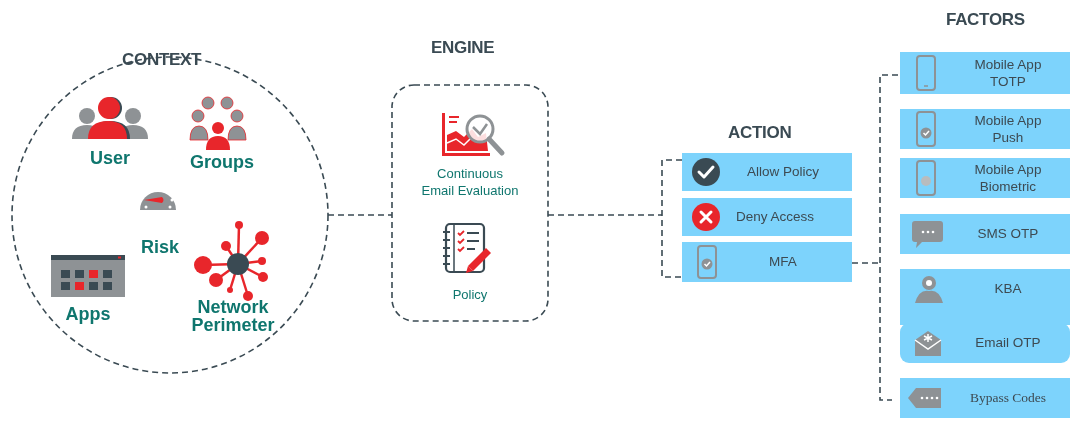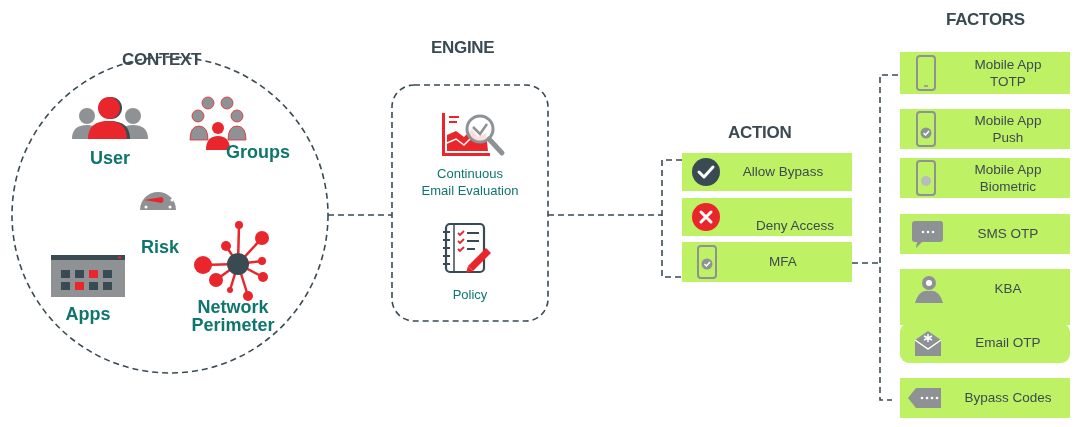--- a/index.html
+++ b/index.html
@@ -1,21 +1,21 @@
 <!DOCTYPE html>
 <html><head>
 <meta charset="utf-8">
 <style>
   html, body { margin:0; padding:0; background:#ffffff; }
   body { width:1081px; height:427px; position:relative; overflow:hidden;
          font-family:"Liberation Sans", "DejaVu Sans", sans-serif; color:#3d4a52; }
   .heading { position:absolute; font-weight:bold; font-size:17px; color:#3a4a53; letter-spacing:-0.3px; }
   .lbl { position:absolute; font-weight:bold; font-size:18px; color:#0f766e; text-align:center; }
   .eng-lbl { position:absolute; font-size:13px; color:#0f766e; text-align:center; line-height:17px; }
-  .box { position:absolute; background:#bef264; display:flex; align-items:center; }
+  .box { position:absolute; background:#7dd3fc; display:flex; align-items:center; }
   .box .txt { position:absolute; font-size:13.5px; color:#3d4a52; text-align:center; line-height:17px; }
   svg { position:absolute; overflow:visible; }
 </style>
 </head>
 <body>
 
 <svg width="1081" height="427" style="left:0;top:0;">
   <g fill="none" stroke="#3a4a53" stroke-width="1.6" stroke-dasharray="6,4">
 
     <ellipse cx="170" cy="215" rx="158" ry="158"></ellipse>
@@ -51,21 +51,21 @@
     <circle cx="18" cy="7" r="6"></circle>
       <circle cx="37" cy="7" r="6"></circle>
     <circle cx="8" cy="20" r="6"></circle>
       <circle cx="47" cy="20" r="6"></circle>
     <path d="M0 44 Q0 30 9 30 Q18 30 18 44 Z"></path>
     <path d="M38 44 Q38 30 47 30 Q56 30 56 44 Z"></path>
   </g>
   <circle cx="28" cy="32" r="6" fill="#e8262b"></circle>
   <path d="M16 54 Q16 40 28 40 Q40 40 40 54 Z" fill="#e8262b"></path>
 </svg>
-<div class="lbl" style="left:190px;top:142px;width:64px;margin-left:36px;">Groups</div>
+<div class="lbl" style="left:190px;top:152px;width:64px;">Groups</div>
 
 <svg width="40" height="34" style="left:138px;top:178px;">
   <path d="M2 32 A18 18 0 1 1 38 32 L30 32 L10 32 Z" fill="#8e9295"></path>
   <g fill="#ffffff">
     <circle cx="8" cy="14" r="1.5"></circle>
       <circle cx="13" cy="8" r="1.5"></circle>
       <circle cx="20" cy="5" r="1.5"></circle>
     <circle cx="27" cy="8" r="1.5"></circle>
       <circle cx="32" cy="14" r="1.5"></circle>
       <circle cx="34" cy="22" r="1.5"></circle>
@@ -166,29 +166,29 @@
 </svg>
 <div class="eng-lbl" style="left:420px;top:286px;width:100px;">Policy</div>
 
 <div class="heading" style="left:728px;top:123px;">ACTION</div>
 
 <div class="box" style="left:682px;top:153px;width:170px;height:38px;">
   <svg width="28" height="28" style="left:10px;top:5px;">
     <circle cx="14" cy="14" r="14" fill="#3a4a53"></circle>
     <path d="M7 14 L12 19 L21 9" stroke="#ffffff" stroke-width="3" fill="none" stroke-linecap="round" stroke-linejoin="round"></path>
   </svg>
-  <div class="txt" style="left:46px;width:110px;top:10px;">Allow Bypass</div>
+  <div class="txt" style="left:46px;width:110px;top:10px;">Allow Policy</div>
 </div>
 
 <div class="box" style="left:682px;top:198px;width:170px;height:38px;">
   <svg width="28" height="28" style="left:10px;top:5px;">
     <circle cx="14" cy="14" r="14" fill="#e8262b"></circle>
     <path d="M9 9 L19 19 M19 9 L9 19" stroke="#ffffff" stroke-width="3" stroke-linecap="round"></path>
   </svg>
-  <div class="txt" style="left:58px;width:110px;top:10px;margin-top:9px;">Deny Access</div>
+  <div class="txt" style="left:38px;width:110px;top:10px;">Deny Access</div>
 </div>
 
 <div class="box" style="left:682px;top:242px;width:170px;height:40px;">
   <svg width="20" height="34" style="left:15px;top:3px;">
     <rect x="1" y="1" width="18" height="32" rx="3" fill="none" stroke="#8e9295" stroke-width="2"></rect>
     <circle cx="10" cy="19" r="5.5" fill="#8e9295"></circle>
     <path d="M7.5 19 L9.5 21 L13 17" stroke="#ffffff" stroke-width="1.5" fill="none"></path>
   </svg>
   <div class="txt" style="left:46px;width:110px;top:11px;">MFA</div>
 </div>
@@ -262,14 +262,14 @@
 <div class="box" style="left:900px;top:378px;width:170px;height:40px;">
   <svg width="34" height="22" style="left:8px;top:9px;">
     <path d="M8 1 H33 V21 H8 L0 11 Z" fill="#8e9295"></path>
     <g fill="#ffffff">
         <circle cx="14" cy="11" r="1.3"></circle>
         <circle cx="19" cy="11" r="1.3"></circle>
         <circle cx="24" cy="11" r="1.3"></circle>
         <circle cx="29" cy="11" r="1.3"></circle>
       </g>
   </svg>
-  <div class="txt" style="left:52px;width:112px;top:11px;">Bypass Codes</div>
+  <div class="txt" style="left:52px;width:112px;top:11px;font-family:Liberation Serif, serif;">Bypass Codes</div>
 </div>
 
 </body></html>

